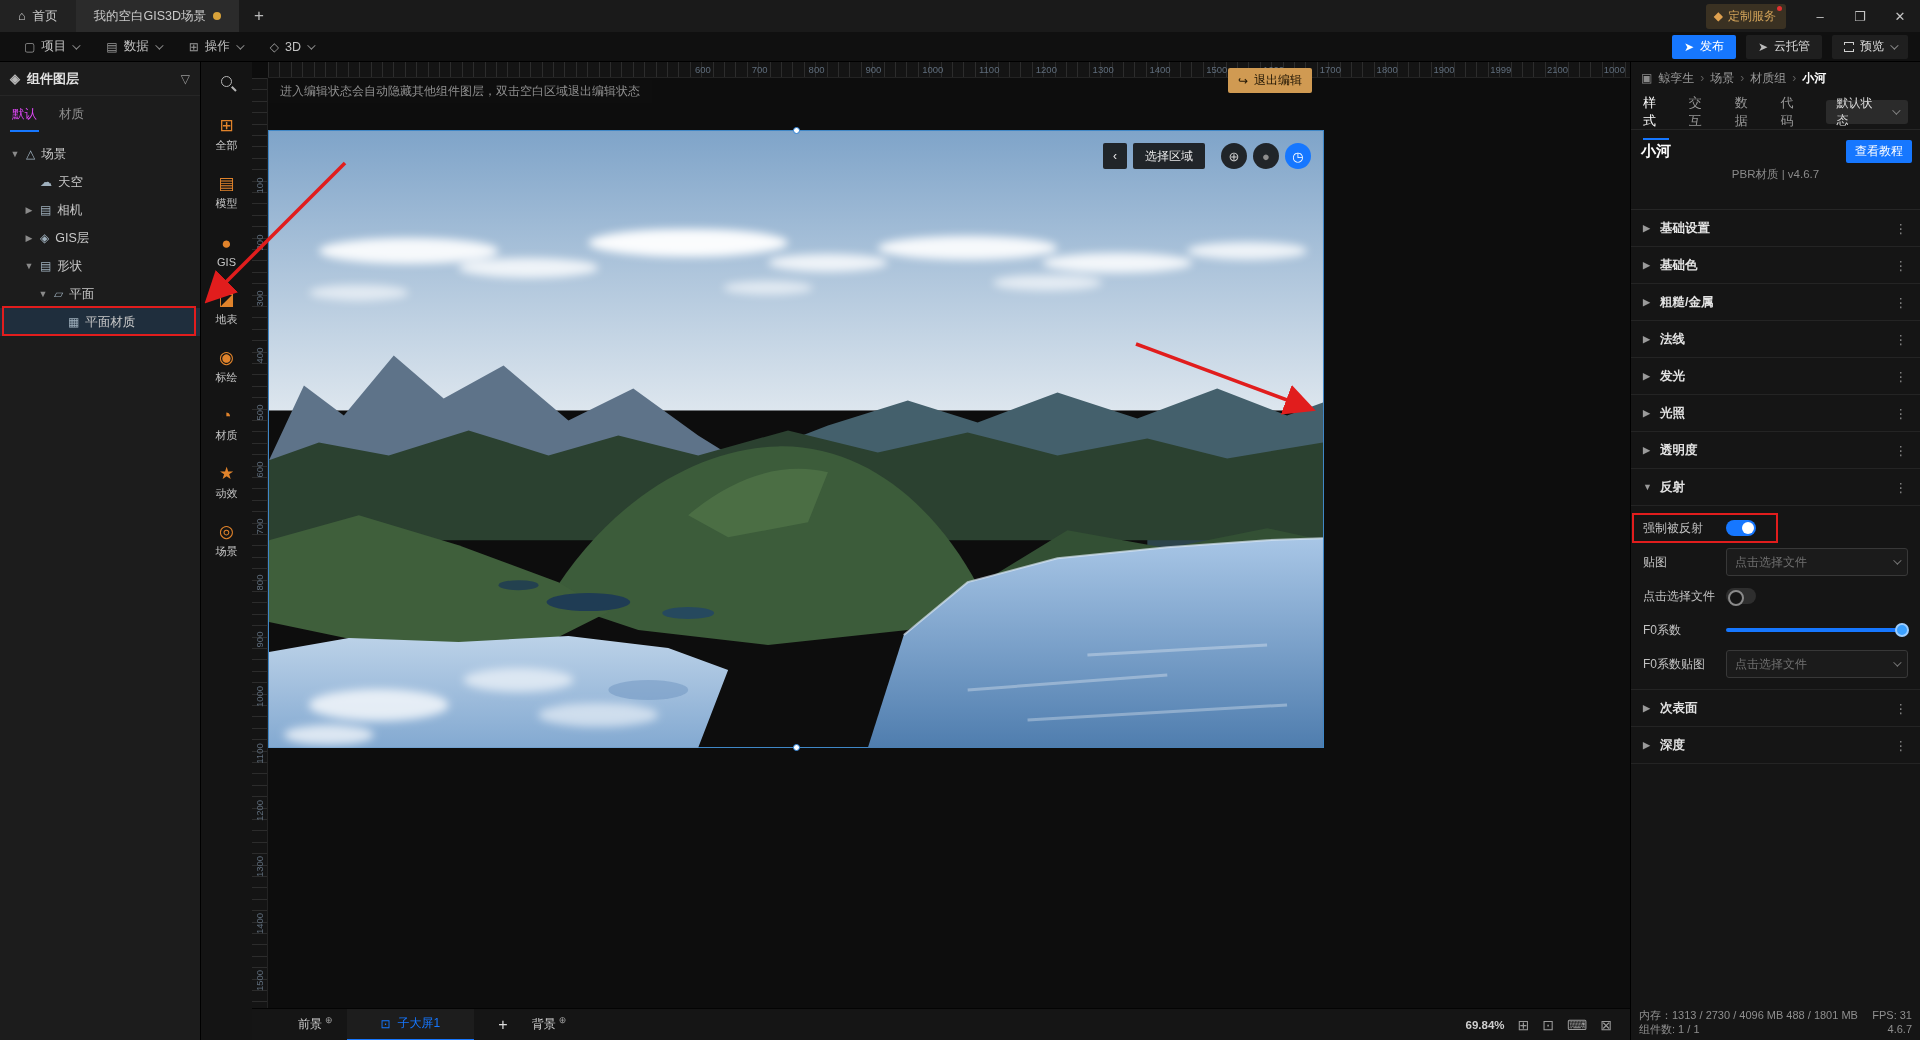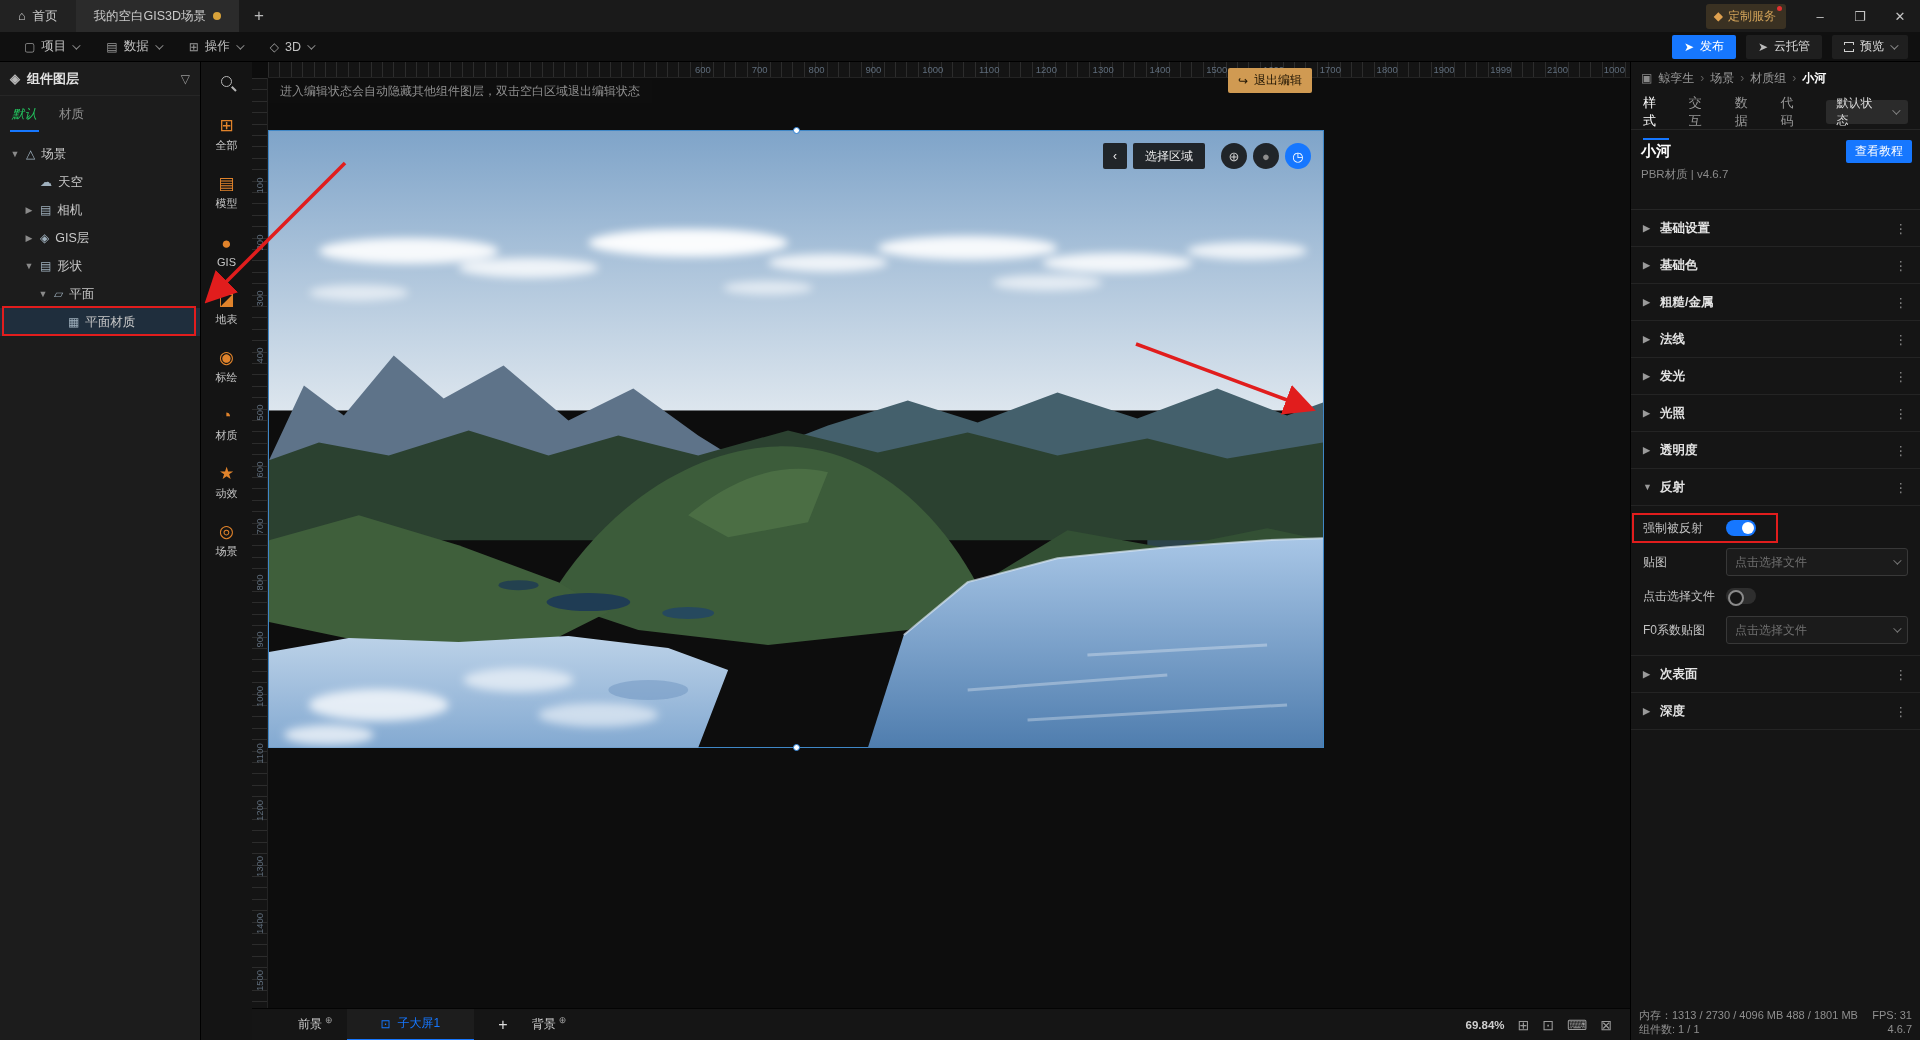--- a/index.html
+++ b/index.html
@@ -21,21 +21,21 @@
   .mb-right { position:absolute; right:12px; display:flex; gap:10px; align-items:center; }
   .btn { height:24px; display:flex; align-items:center; gap:6px; padding:0 12px; border-radius:2px; font-size:12px; }
   .btn.blue { background:#1677ff; color:#fff; }
   .btn.dark { background:#1f1f1f; color:#ddd; }
   .main { display:flex; height:978px; }
   
   .tree-panel { width:200px; background:#1c1c1c; display:flex; flex-direction:column; position:relative; }
   .panel-head { height:34px; display:flex; align-items:center; padding:0 10px; border-bottom:1px solid #262626; font-size:13px; color:#e2e2e2; font-weight:bold; gap:7px; }
   .funnel { margin-left:auto; color:#9a9a9a; font-size:12px; font-weight:normal; }
   .ltabs { height:36px; display:flex; align-items:center; gap:22px; padding:0 12px; font-size:12.5px; color:#8d8d8d; }
-  .ltab.active { color:#22c55e; position:relative;font-style:italic; }
+  .ltab.active { color:#d946ef; position:relative; }
   .ltab.active::after { content:""; position:absolute; left:-2px; right:-2px; bottom:-9px; height:2px; background:#1677ff; }
   .tree { padding-top:8px; position:relative; flex:1; }
   .trow { height:28px; display:flex; align-items:center; font-size:12.5px; color:#c8c8c8; gap:6px; }
   .trow .arr { width:10px; color:#8a8a8a; font-size:9px; text-align:center; }
   .trow .ticon { color:#9fb0bd; font-size:12px; }
   .trow.selected { background:#1f2e3d; }
   .red-frame { position:absolute; border:2px solid #e11d1d; pointer-events:none; z-index:5; }
   .asset-bar { width:52px; background:#141414; border-left:1px solid #000; display:flex; flex-direction:column; align-items:center; }
   .search-btn { height:38px; display:flex; align-items:center; justify-content:center; width:100%; }
   .search-glyph { width:11px; height:11px; border:1.6px solid #b5b5b5; border-radius:50%; position:relative; }
@@ -67,21 +67,21 @@
   .rpanel { width:290px; background:#151515; border-left:1px solid #000; position:relative; font-size:12px; }
   .crumbs { height:32px; display:flex; align-items:center; gap:6px; padding:0 10px; color:#9a9a9a; font-size:12px; }
   .crumb-sep { color:#5e5e5e; }
   .crumb.last { color:#fff; font-weight:bold; }
   .rtabs { height:36px; display:flex; align-items:center; gap:20px; padding:0 12px; border-bottom:1px solid #262626; color:#979797; font-size:13px; position:relative; }
   .rtab.active { color:#fff; position:relative; }
   .rtab.active::after { content:""; position:absolute; left:0; right:0; bottom:-10px; height:2px; background:#1677ff; }
   .state-btn { margin-left:auto; background:#2b2b2b; color:#ddd; height:24px; border-radius:3px; display:flex; align-items:center; gap:8px; padding:0 10px; font-size:12px; }
   .title-block { height:80px; padding:12px 10px; position:relative; border-bottom:1px solid #262626; }
   .mat-title { color:#fff; font-size:15px; font-weight:bold; }
-  .mat-sub { color:#8a8a8a; font-size:11.5px; margin-top:6px; }
+  .mat-sub { color:#8a8a8a; font-size:11.5px; margin-top:6px;text-align:center; }
   .tut-btn { position:absolute; right:8px; top:10px; background:#1677ff; color:#fff; font-size:12px; padding:3px 9px; border-radius:2px; }
   .sect { height:37px; display:flex; align-items:center; gap:9px; padding:0 12px; border-bottom:1px solid #242424; color:#e3e3e3; font-size:12.5px; font-weight:bold; }
   .sect .arr { color:#9a9a9a; font-size:9px; width:8px; }
   .sect .more { margin-left:auto; color:#8a8a8a; letter-spacing:1px; font-weight:normal; }
   .props { position:relative; padding:5px 0 8px; border-bottom:1px solid #242424; }
   .prow { height:34px; display:flex; align-items:center; padding-left:12px; position:relative; }
   .plabel { width:83px; color:#c2c2c2; font-size:12px; display:flex; align-items:center; gap:4px; }
   .helpc { width:13px; height:13px; border:1px solid #8a8a8a; border-radius:50%; color:#aaa; font-size:9px; display:inline-flex; align-items:center; justify-content:center; }
   .toggle { width:30px; height:16px; border-radius:8px; position:relative; }
   .toggle.on { background:#1677ff; }
@@ -498,20 +498,26 @@
           <span class="select-ctl">
             <span>点击选择文件</span>
             <span class="chev"></span>
           </span>
         </div>
         <div class="prow">
           <span class="plabel">点击选择文件</span>
           <span class="toggle off"></span>
         </div>
         <div class="prow">
+          <span class="plabel">F0系数</span>
+          <span class="slider">
+            <span class="knob"></span>
+          </span>
+        </div>
+        <div class="prow">
           <span class="plabel">F0系数贴图</span>
           <span class="select-ctl">
             <span>点击选择文件</span>
             <span class="chev"></span>
           </span>
         </div>
       </div>
     <div id="sections-after">
         <div class="sect">
           <span class="arr">▶</span>

